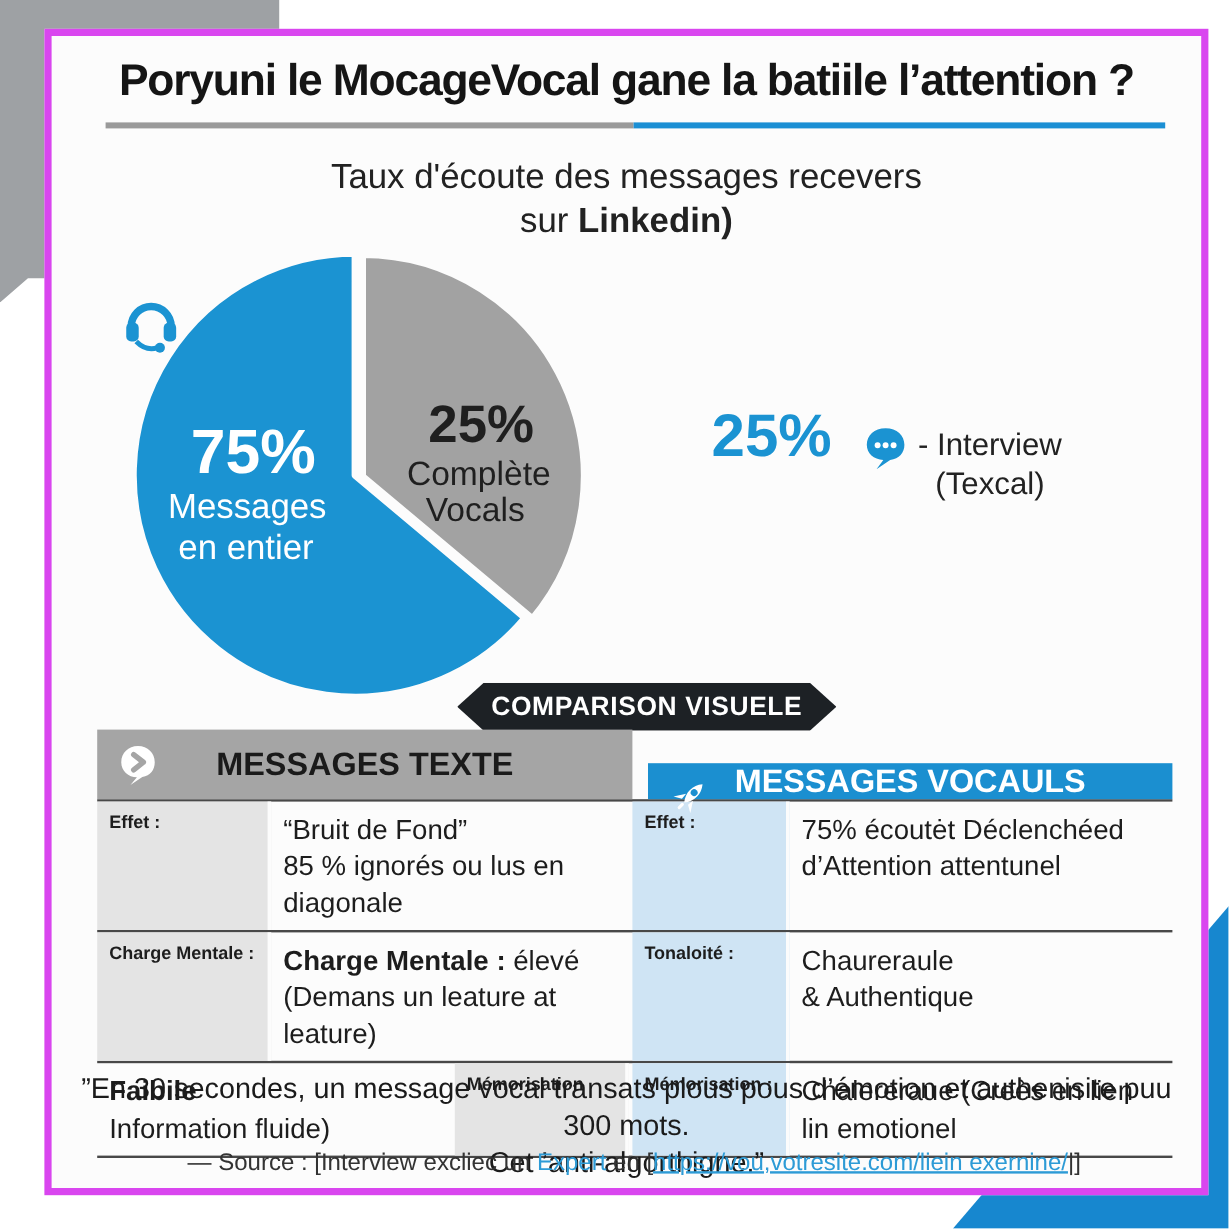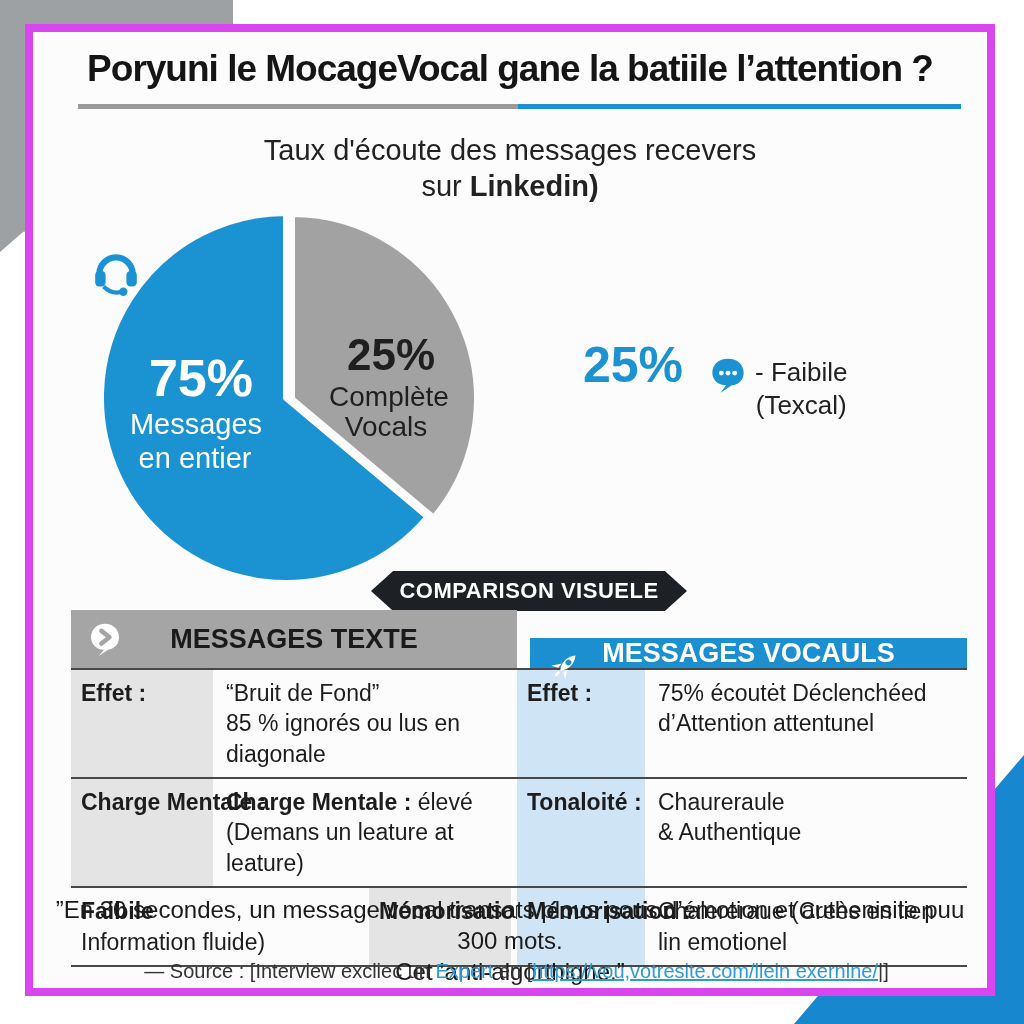--- a/index.html
+++ b/index.html
@@ -4,22 +4,22 @@
 <style>
   html,body{margin:0;padding:0;background:#ffffff;}
   .stage{position:relative;width:1024px;height:1024px;background:#ffffff;overflow:hidden;
          font-family:"Liberation Sans",sans-serif;color:#1d1d1d;}
   
   .corner-gray{position:absolute;left:0;top:0;width:233px;height:252px;background:#9ea1a4;
                clip-path:polygon(0 0,100% 0,100% 92%,10% 92%,0 100%);}
   .corner-blue{position:absolute;right:0;bottom:0;width:230px;height:269px;background:#1787cf;
                clip-path:polygon(100% 0,100% 100%,0 100%);}
   
-  .card{position:absolute;left:25px;top:24px;width:970px;height:972px;background:#fcfcfc;
-        border:8px solid #d946ef;box-sizing:border-box;}
+  .card{position:absolute;left:37px;top:24px;width:970px;height:972px;background:#fcfcfc;
+        border:6px solid #d946ef;box-sizing:border-box;}
   .title{position:absolute;left:18px;right:18px;top:16px;text-align:center;
          font-size:37px;font-weight:bold;color:#151515;letter-spacing:-1px;white-space:nowrap;}
   .rule{position:absolute;left:45px;top:72px;width:883px;height:5px;display:flex;}
   .rule-gray{width:440px;background:#9a9a9a;}
   .rule-blue{flex:1;background:#1b8fd4;}
   .subtitle{position:absolute;left:0;right:0;top:100px;text-align:center;font-size:29px;
             color:#222;line-height:1.25;}
   .subtitle b{font-weight:bold;}
   
   .pie-wrap{position:absolute;left:58px;top:172px;width:390px;height:390px;}
@@ -43,21 +43,21 @@
   .table{position:absolute;left:38px;top:578px;width:896px;}
   .thead{display:flex;height:58px;}
   .th{position:relative;display:flex;align-items:center;justify-content:center;
       font-weight:bold;font-size:27px;box-sizing:border-box;}
   .th-left{width:446px;background:#a5a5a5;color:#1a1a1a;margin-right:13px;}
   .th-right{flex:1;background:#1b8fd0;color:#ffffff;margin-top:28px;}
   .th-icon{position:absolute;left:16px;top:11px;width:36px;height:36px;}
   .trow{display:flex;border-top:2px solid #484848;min-height:70px;align-items:stretch;}
   .tbody{border-bottom:2px solid #484848;}
   .cell{box-sizing:border-box;padding:8px 4px 8px 10px;font-size:23px;line-height:1.32;}
-  .lab{font-weight:bold;white-space:nowrap;overflow:visible;font-size:23px;}
+  .lab{font-weight:bold;white-space:nowrap;overflow:visible;font-size:15px;}
   .lab-left{width:145px;background:#e4e4e4;border-right:3px solid #fcfcfc;}
   .val-left{width:298px;}
   .lab-right{width:131px;background:#cfe4f4;border-right:3px solid #fcfcfc;margin-left:3px;}
   .val-right{flex:1;}
   .vline b{font-weight:bold;}
   
   .quote{position:absolute;left:14px;right:14px;top:862px;text-align:center;font-size:24px;
          color:#1b1b1b;line-height:1.3;}
   .source{position:absolute;left:0;right:0;top:928px;text-align:center;font-size:20px;color:#333;margin-left:13px;}
   .source .expert{color:#2d9bd6;}
@@ -110,21 +110,21 @@
 
 
     <div class="msg-legend">
       <svg width="38" height="38" viewBox="0 0 40 40">
         <path d="M20 3 C10 3 3.5 9.5 3.5 17.5 C3.5 25 9.5 30.5 18 30.8 L12 39 L24 30.8 C32 30 36.5 24.5 36.5 17.5 C36.5 9.5 30 3 20 3 Z" fill="#1b93d2"></path>
         <circle cx="13" cy="18" r="2.6" fill="#fff"></circle>
           <circle cx="20" cy="18" r="2.6" fill="#fff"></circle>
           <circle cx="27" cy="18" r="2.6" fill="#fff"></circle>
       </svg>
       <div class="msg-lines">
-        <div class="l1">- Faibile</div>
+        <div class="l1">- Interview</div>
         <div>(Texcal)</div>
       </div>
     </div>
 
     <div class="banner">COMPARISON VISUELE</div>
 
     <div class="table">
       <div class="thead">
         <div class="th th-left">
           <svg class="th-icon" viewBox="0 0 40 40">

